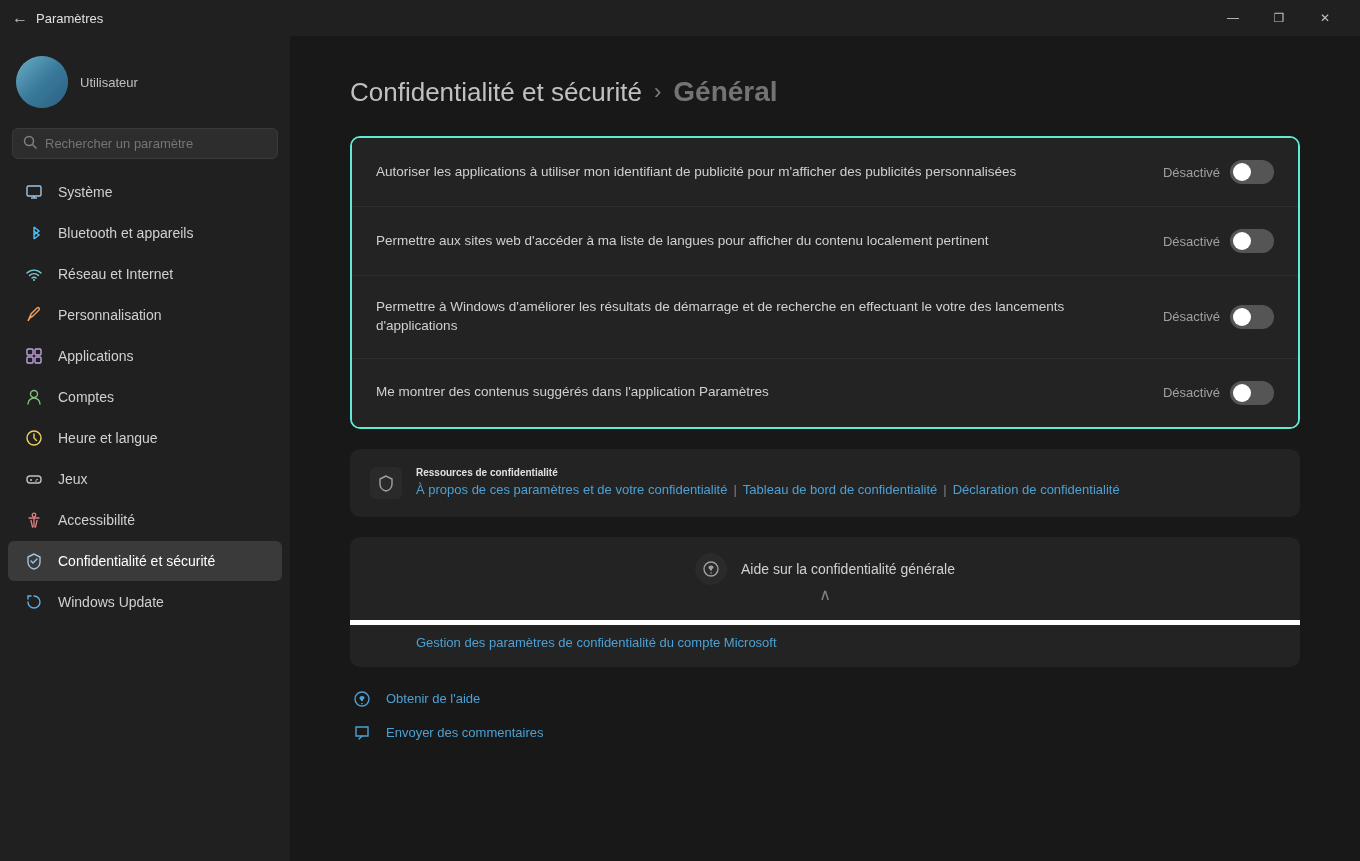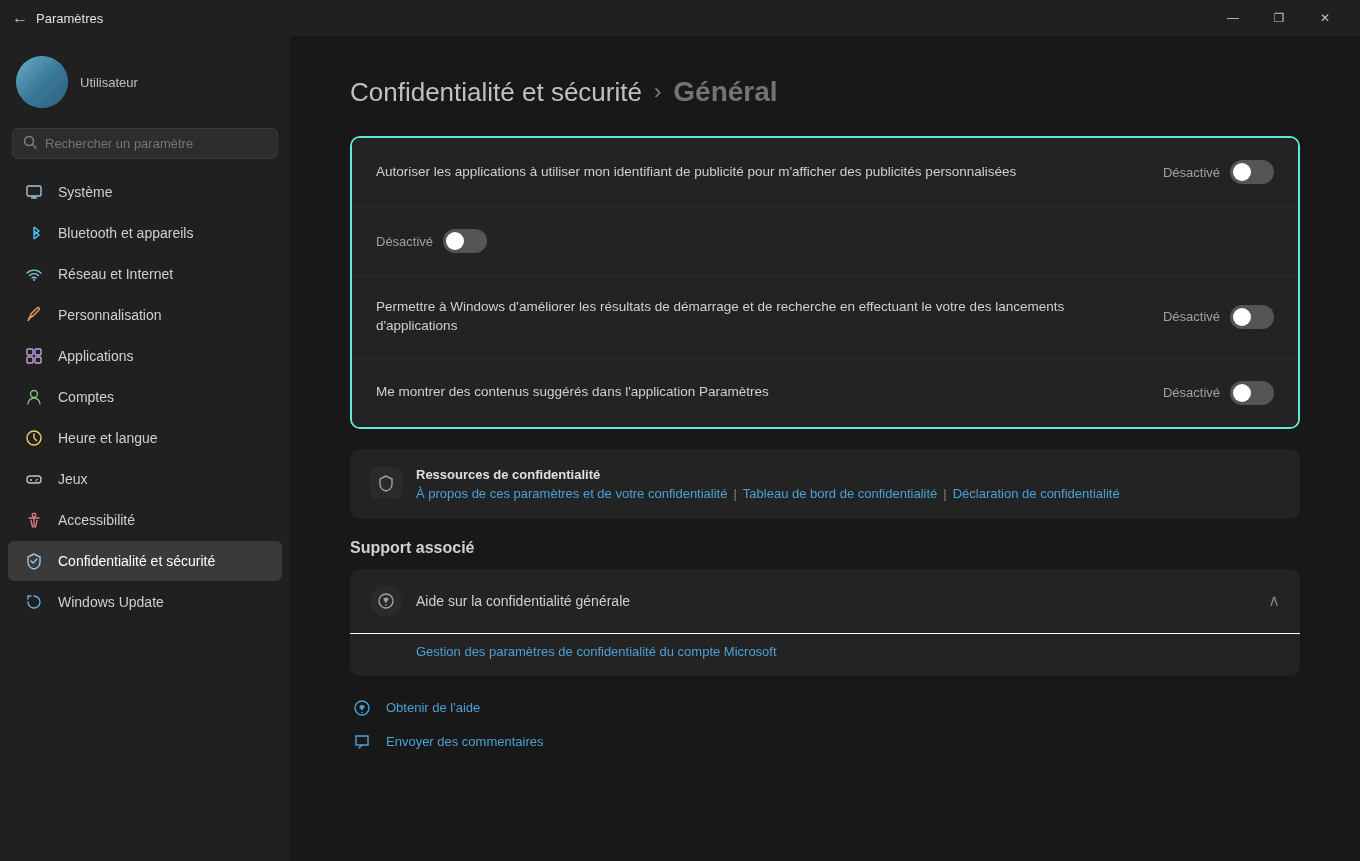--- a/index.html
+++ b/index.html
@@ -260,21 +260,21 @@
       height: 32px;
       background: #2a2a2a;
       border-radius: 6px;
       display: flex;
       align-items: center;
       justify-content: center;
       flex-shrink: 0;
     }
     .privacy-content {}
     .privacy-title {
-      font-size: 13px;
+      font-size: 10px;
       font-weight: 600;
       color: #e0e0e0;
       margin-bottom: 4px;
     }
     .privacy-links {
       display: flex;
       align-items: center;
       gap: 6px;
       flex-wrap: wrap;
     }
@@ -301,20 +301,21 @@
       border-radius: 10px;
       overflow: hidden;
       margin-bottom: 20px;
     }
     .support-header {
       display: flex;
       align-items: center;
       justify-content: space-between;
       padding: 16px 20px;
       cursor: pointer;
+      flex-direction: column;
     }
     .support-header-left {
       display: flex;
       align-items: center;
       gap: 14px;
     }
     .support-icon {
       width: 32px;
       height: 32px;
       background: #2a2a2a;
@@ -327,21 +328,21 @@
     .support-label {
       font-size: 14px;
       color: #d0d0d0;
     }
     .chevron-up {
       font-size: 16px;
       color: #808080;
     }
     .support-body {
       padding: 8px 20px 16px 66px;
-      border-top: 1px solid #ffffff;
+      border-top: 5px solid #ffffff;
     }
     .support-link {
       font-size: 13px;
       color: #4ca0d4;
       cursor: pointer;
       text-decoration: none;
     }
 
     
     .bottom-links {
@@ -521,20 +522,21 @@
 
     <div class="settings-card" id="settings-card">
         <div class="setting-row">
     <span class="setting-label">Autoriser les applications à utiliser mon identifiant de publicité pour m'afficher des publicités personnalisées</span>
     <div class="setting-control">
       <span class="setting-status">Désactivé</span>
       <div class="toggle"></div>
     </div>
   </div>
         <div class="setting-row">
+    <span class="setting-label">Permettre aux sites web d'accéder à ma liste de langues pour afficher du contenu localement pertinent</span>
     <div class="setting-control">
       <span class="setting-status">Désactivé</span>
       <div class="toggle"></div>
     </div>
   </div>
         <div class="setting-row">
     <span class="setting-label">Permettre à Windows d'améliorer les résultats de démarrage et de recherche en effectuant le votre des lancements d'applications</span>
     <div class="setting-control">
       <span class="setting-status">Désactivé</span>
       <div class="toggle"></div>
@@ -560,21 +562,20 @@
         <div class="privacy-links" id="privacy-links">
             <a class="privacy-link">À propos de ces paramètres et de votre confidentialité</a>
             <span class="privacy-sep">|</span>
             <a class="privacy-link">Tableau de bord de confidentialité</a>
             <span class="privacy-sep">|</span>
             <a class="privacy-link">Déclaration de confidentialité</a>
           </div>
       </div>
     </div>
 
-    <div class="support-title">Support associé</div>
     <div class="support-card">
       <div class="support-header">
         <div class="support-header-left">
           <div class="support-icon">
             <svg width="18" height="18" viewBox="0 0 18 18" fill="none">
               <circle cx="9" cy="9" r="7" stroke="#a0a0a0" stroke-width="1.4"></circle>
               <circle cx="9" cy="13" r="0.8" fill="#a0a0a0"></circle>
               <path d="M9 5.5C7.5 5.5 6.5 6.4 6.5 7.5c0 0.8 0.5 1.5 1.5 2v1h2v-1.5c1-.4 1.5-1.1 1.5-2C11.5 6.4 10.5 5.5 9 5.5z" fill="#a0a0a0"></path>
             </svg>
           </div>

